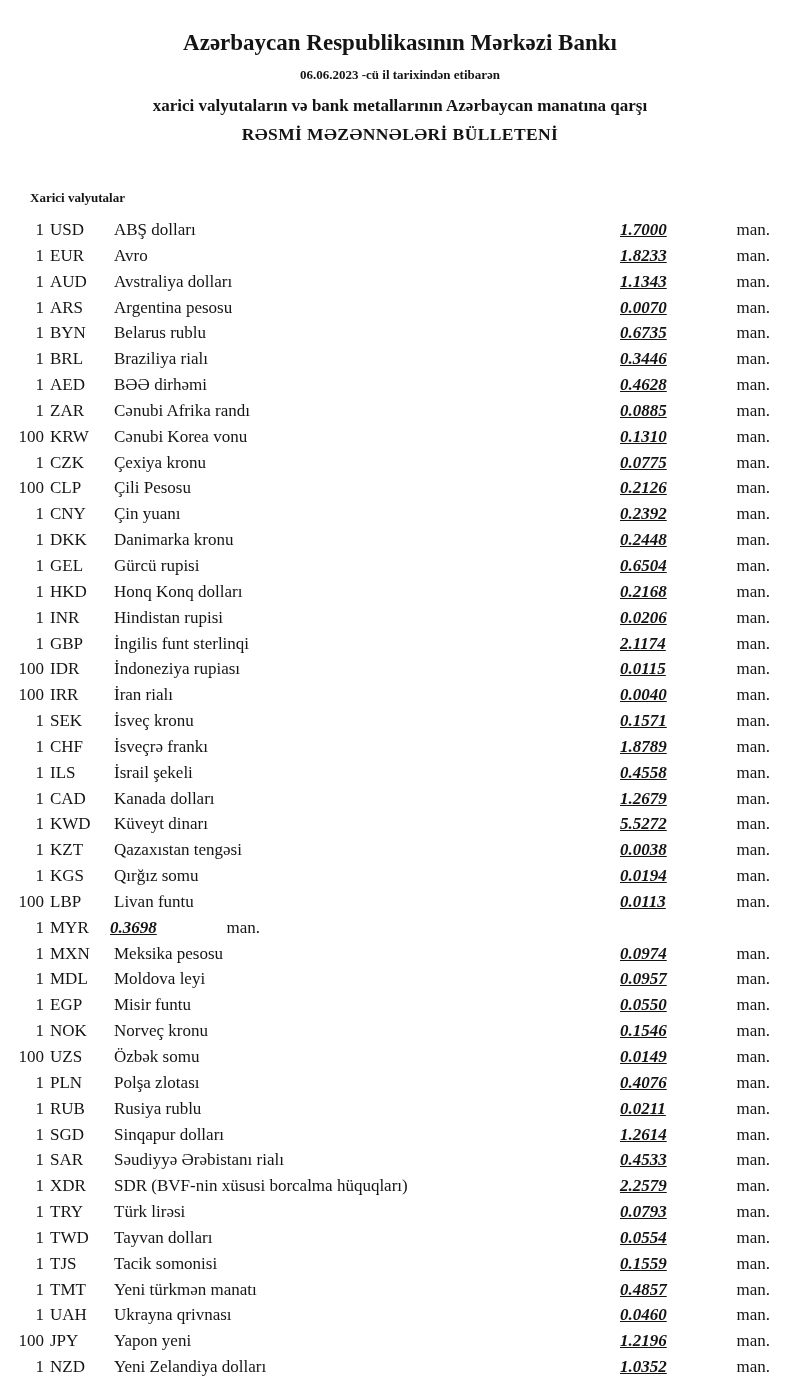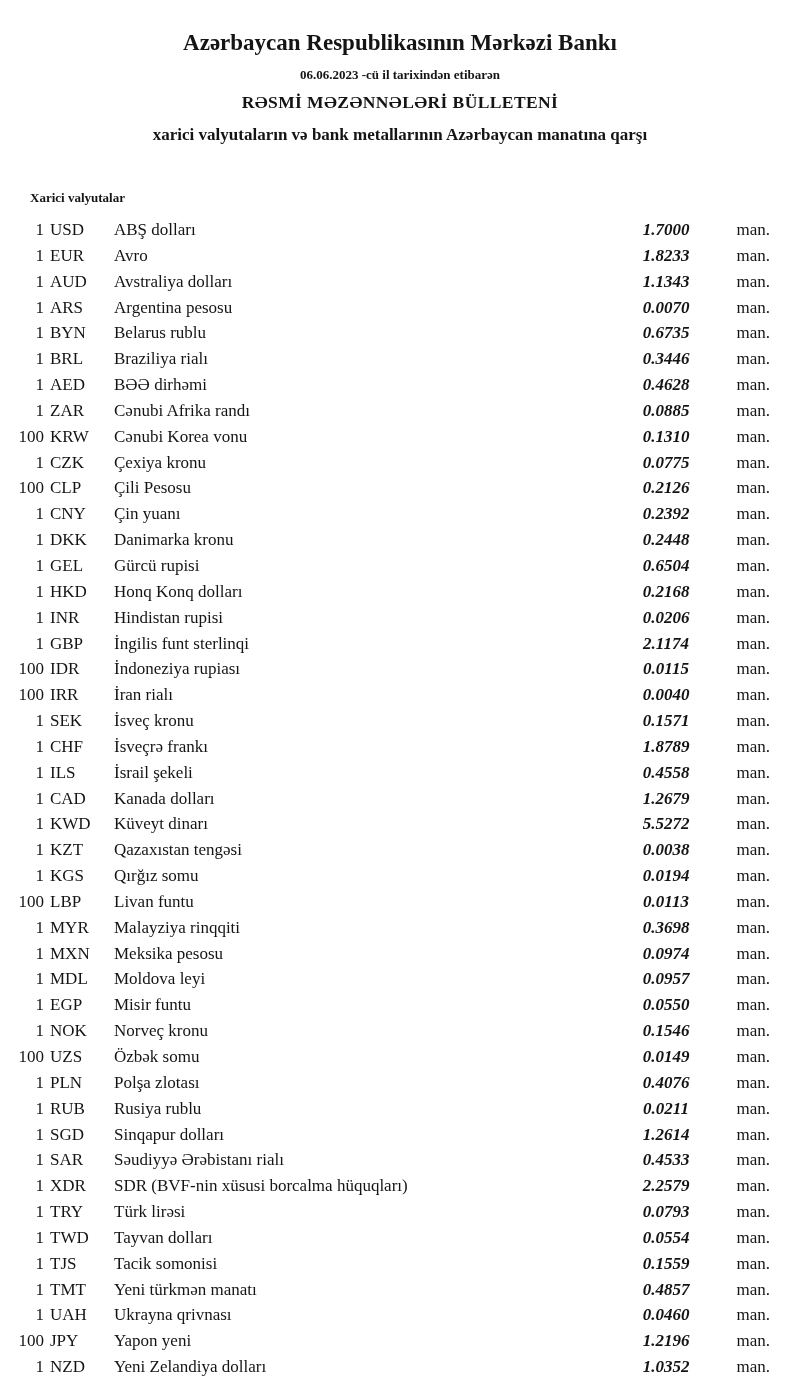--- a/index.html
+++ b/index.html
@@ -41,33 +41,33 @@
   .row {
     display: flex;
     align-items: baseline;
     line-height: 25.85px;
     font-size: 17px;
     white-space: nowrap;
   }
   .qty   { width: 44px;  text-align: right; flex: 0 0 auto; }
   .code  { width: 60px;  margin-left: 6px; flex: 0 0 auto; }
   .name  { flex: 1 1 auto; margin-left: 4px; overflow: hidden; }
-  .rate  { width: 92px; text-align: center; font-weight: 700; font-style: italic; flex: 0 0 auto; }
+  .rate  { width: 92px; text-align: left; font-weight: 700; font-style: italic; flex: 0 0 auto; text-decoration: underline; }
   .unit  { width: 46px; padding-left: 12px; text-align: right; flex: 0 0 auto; }
 </style>
 </head>
 <body>
 
 <div class="page">
 
   <header>
     <h1 class="title">Azərbaycan Respublikasının Mərkəzi Bankı</h1>
     <div class="sub sub1">06.06.2023 -cü il tarixindən etibarən</div>
+    <div class="sub sub2">xarici valyutaların və bank metallarının Azərbaycan manatına qarşı</div>
     <div class="sub sub3">RƏSMİ MƏZƏNNƏLƏRİ BÜLLETENİ</div>
-    <div class="sub sub2">xarici valyutaların və bank metallarının Azərbaycan manatına qarşı</div>
   </header>
 
   <div class="section-title">Xarici valyutalar</div>
 
   <div class="rates">
     <div class="row">
       <span class="qty">1</span>
       <span class="code">USD</span>
       <span class="name">ABŞ dolları</span>
       <span class="rate">1.7000</span>
@@ -278,21 +278,20 @@
       <span class="qty">100</span>
       <span class="code">LBP</span>
       <span class="name">Livan funtu</span>
       <span class="rate">0.0113</span>
       <span class="unit">man.</span>
     </div>
 
     <div class="row">
       <span class="qty">1</span>
       <span class="code">MYR</span>
-      <span class="name">Malayziya rinqqiti</span>
       <span class="rate">0.3698</span>
       <span class="unit">man.</span>
     </div>
 
     <div class="row">
       <span class="qty">1</span>
       <span class="code">MXN</span>
       <span class="name">Meksika pesosu</span>
       <span class="rate">0.0974</span>
       <span class="unit">man.</span>

